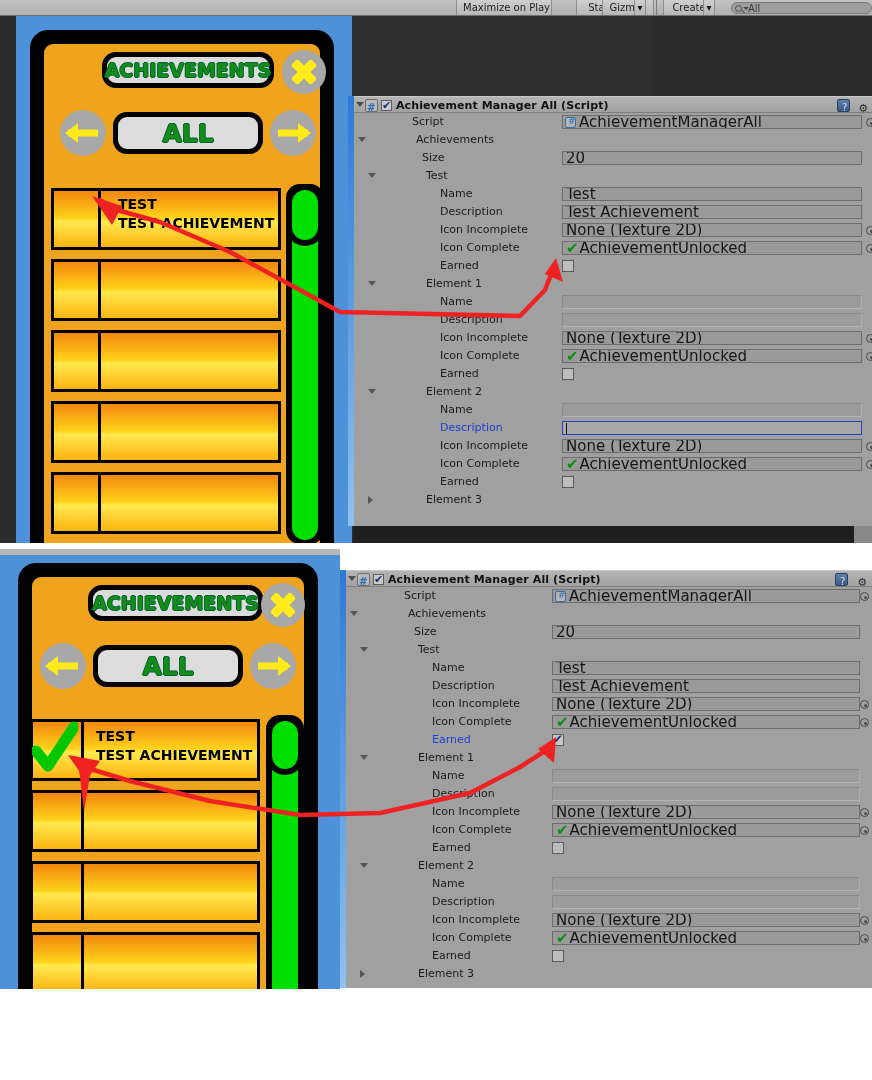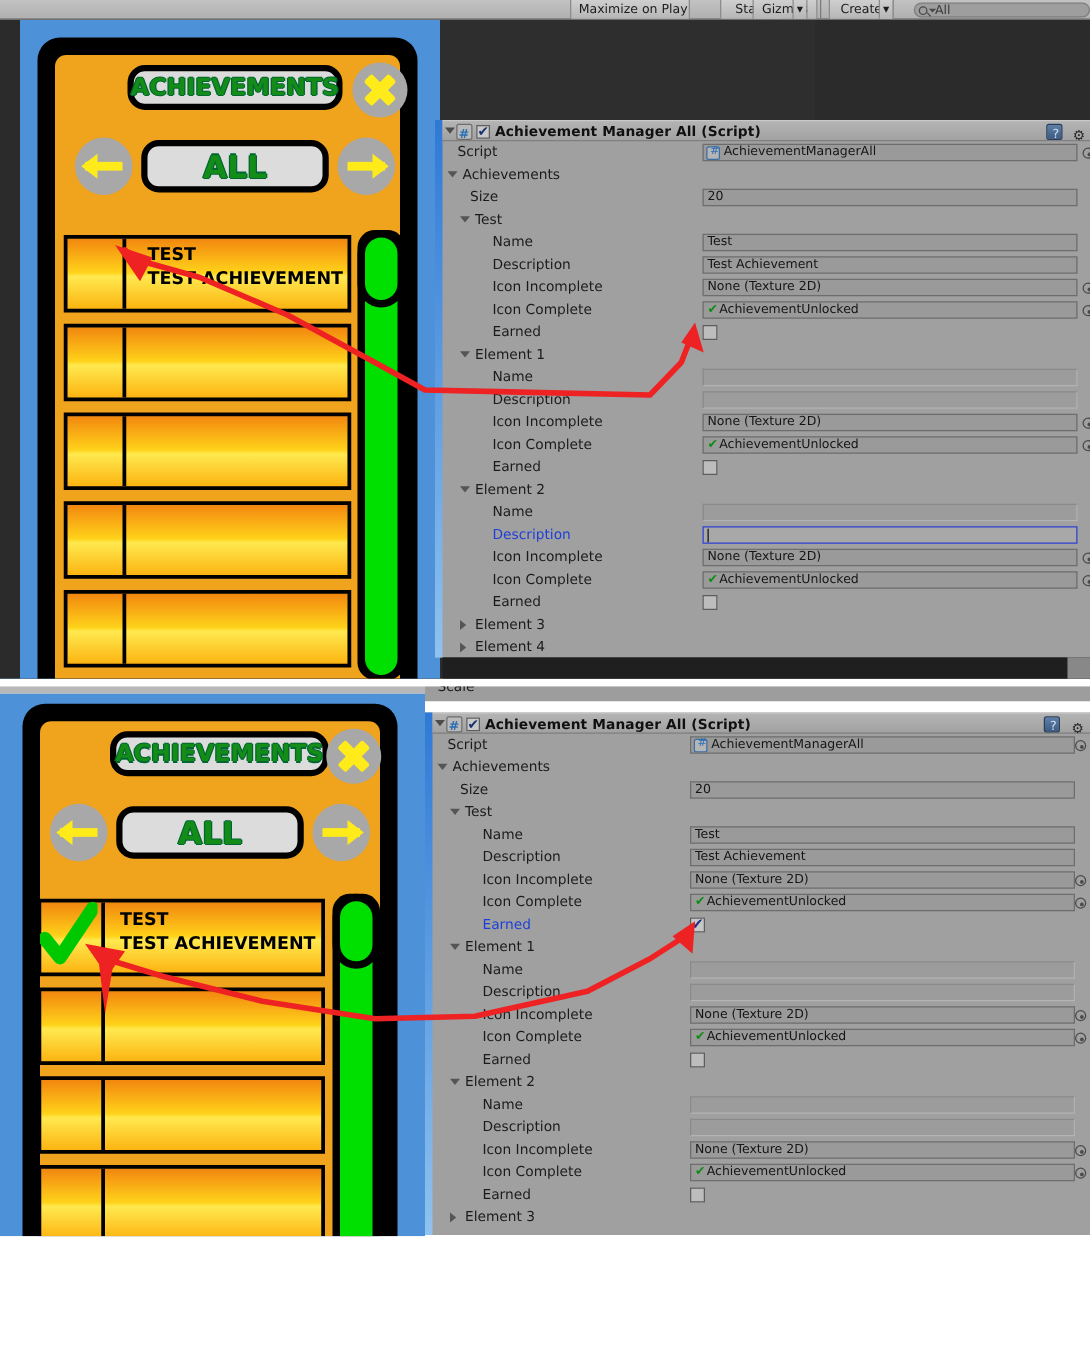--- a/index.html
+++ b/index.html
@@ -65,24 +65,24 @@
   .hdr-chk:after{ content:"✔"; position:absolute; left:0px; top:-4px; font-size:11px;
      color:#17306e; }
   .hdr-title { position:absolute; left:42px; top:0; font-size:11px; font-weight:bold;
      color:#101010; letter-spacing:.1px;}
   .hdr-help { position:absolute; top:2px; width:13px; height:13px;
      background:linear-gradient(#5d7fa8,#3d5c84); border:1px solid #2b3f5c; border-radius:2px;}
   .hdr-help:after{content:"?";position:absolute;left:4px;top:-1px;font-size:10px;color:#cfe0f2;}
   .hdr-gear { position:absolute; top:3px; font-size:11px; color:#2b2b2b; }
 
   .row { position:relative; height:18px; line-height:18px; font-size:11px; color:#1b1b1b; }
-  .lbl { position:absolute; white-space:nowrap; }
+  .lbl { position:absolute; white-space:nowrap;margin-left:46px; }
   .lbl.blue { color:#1d3fd6; }
   .fld { position:absolute; height:14px; top:2px; background:#9a9a9a;
-     border:1px solid #6d6d6d; font-size:10px; line-height:12px; color:#151515;
+     border:1px solid #6d6d6d; font-size:15px; line-height:12px; color:#151515;
      padding-left:3px; white-space:nowrap; overflow:hidden; }
   .fld.flat { background:#9c9c9c; border-top:1px solid #8a8a8a;
      border-left:1px solid #8a8a8a; border-right:1px solid #b0b0b0;
      border-bottom:1px solid #b4b4b4;}
   .fld.focus { background:#a8a8a8; border:1px solid #2c3fd0; }
   .caret { position:absolute; left:3px; top:1px; width:1px; height:11px; background:#111; }
   .tex-ico { display:inline-block; color:#0a8f12; font-weight:bold; margin-right:1px;}
   .scriptico { position:absolute; left:2px; top:1px; width:11px; height:11px;
      border:1px solid #3a6fa5; border-radius:2px; background:#b5b5b5; }
   .scriptico:after{content:"#";position:absolute;left:2px;top:-3px;font-size:9px;color:#2a6fb5;}
@@ -318,24 +318,20 @@
           <span class="obj-dot" style="left: 512px;"></span>
         </div>
         <div class="row">
           <span class="lbl" style="left: 40px;">Earned</span>
           <span class="chk" style="left: 208px;"></span>
         </div>
         <div class="row">
           <span class="tri-r" style="left: 14px;"></span>
           <span class="lbl" style="left: 26px;">Element 3</span>
         </div>
-        <div class="row">
-          <span class="tri-r" style="left: 14px;"></span>
-          <span class="lbl" style="left: 26px;">Element 4</span>
-        </div>
       </div>
   </div>
 
   <div style="position:absolute;left:354px;top:526px;width:500px;height:17px;background:#1f1f1f"></div>
   <div style="position:absolute;left:854px;top:526px;width:18px;height:17px;background:#888"></div>
 
   <svg class="annot" width="872" height="543">
     <path d="M100,200 L110,208 L160,222 L230,252 L300,290 L340,312 L520,316 L545,290 L552,272" stroke="#ee2222" stroke-width="4.5" fill="none" stroke-linecap="round" stroke-linejoin="round"></path>
     <path d="M92,196 L122,206 L112,225 Z" fill="#ee2222"></path>
     <path d="M556,258 L563,282 L545,274 Z" fill="#ee2222"></path>
@@ -388,23 +384,20 @@
     <div class="ach-item" style="left:30px;top:377px;width:230px;height:62px">
         <div class="ach-div" style="left:48px"></div>
       </div>
 
     <div class="scroll-track" style="left:266px;top:160px;width:38px;height:320px"></div>
     <div class="scroll-thumb" style="left:272px;top:166px;width:26px;height:310px"></div>
     <div style="position:absolute;left:266px;top:160px;width:38px;height:60px;background:#000;border-radius:19px"></div>
     <div style="position:absolute;left:272px;top:166px;width:26px;height:48px;background:#00e000;border-radius:13px"></div>
   </div>
 
-  <div style="position:absolute;left:340px;top:0px;width:532px;height:12px;background:#9d9d9d;overflow:hidden">
-    <div style="position:absolute;left:10px;top:-6px;font-size:11px;color:#1b1b1b">Scale</div>
-  </div>
 
   <div class="insp" id="insp-bot" style="left:340px;top:21px;width:532px;height:418px">
     <div class="insp-left"></div>
     <div class="insp-hdr" style="margin-left:6px">
       <span class="hdr-foldout"></span>
       <span class="cs-icon">
           <span>#</span>
         </span>
       <span class="hdr-chk"></span>
       <span class="hdr-title">Achievement Manager All (Script)</span>

